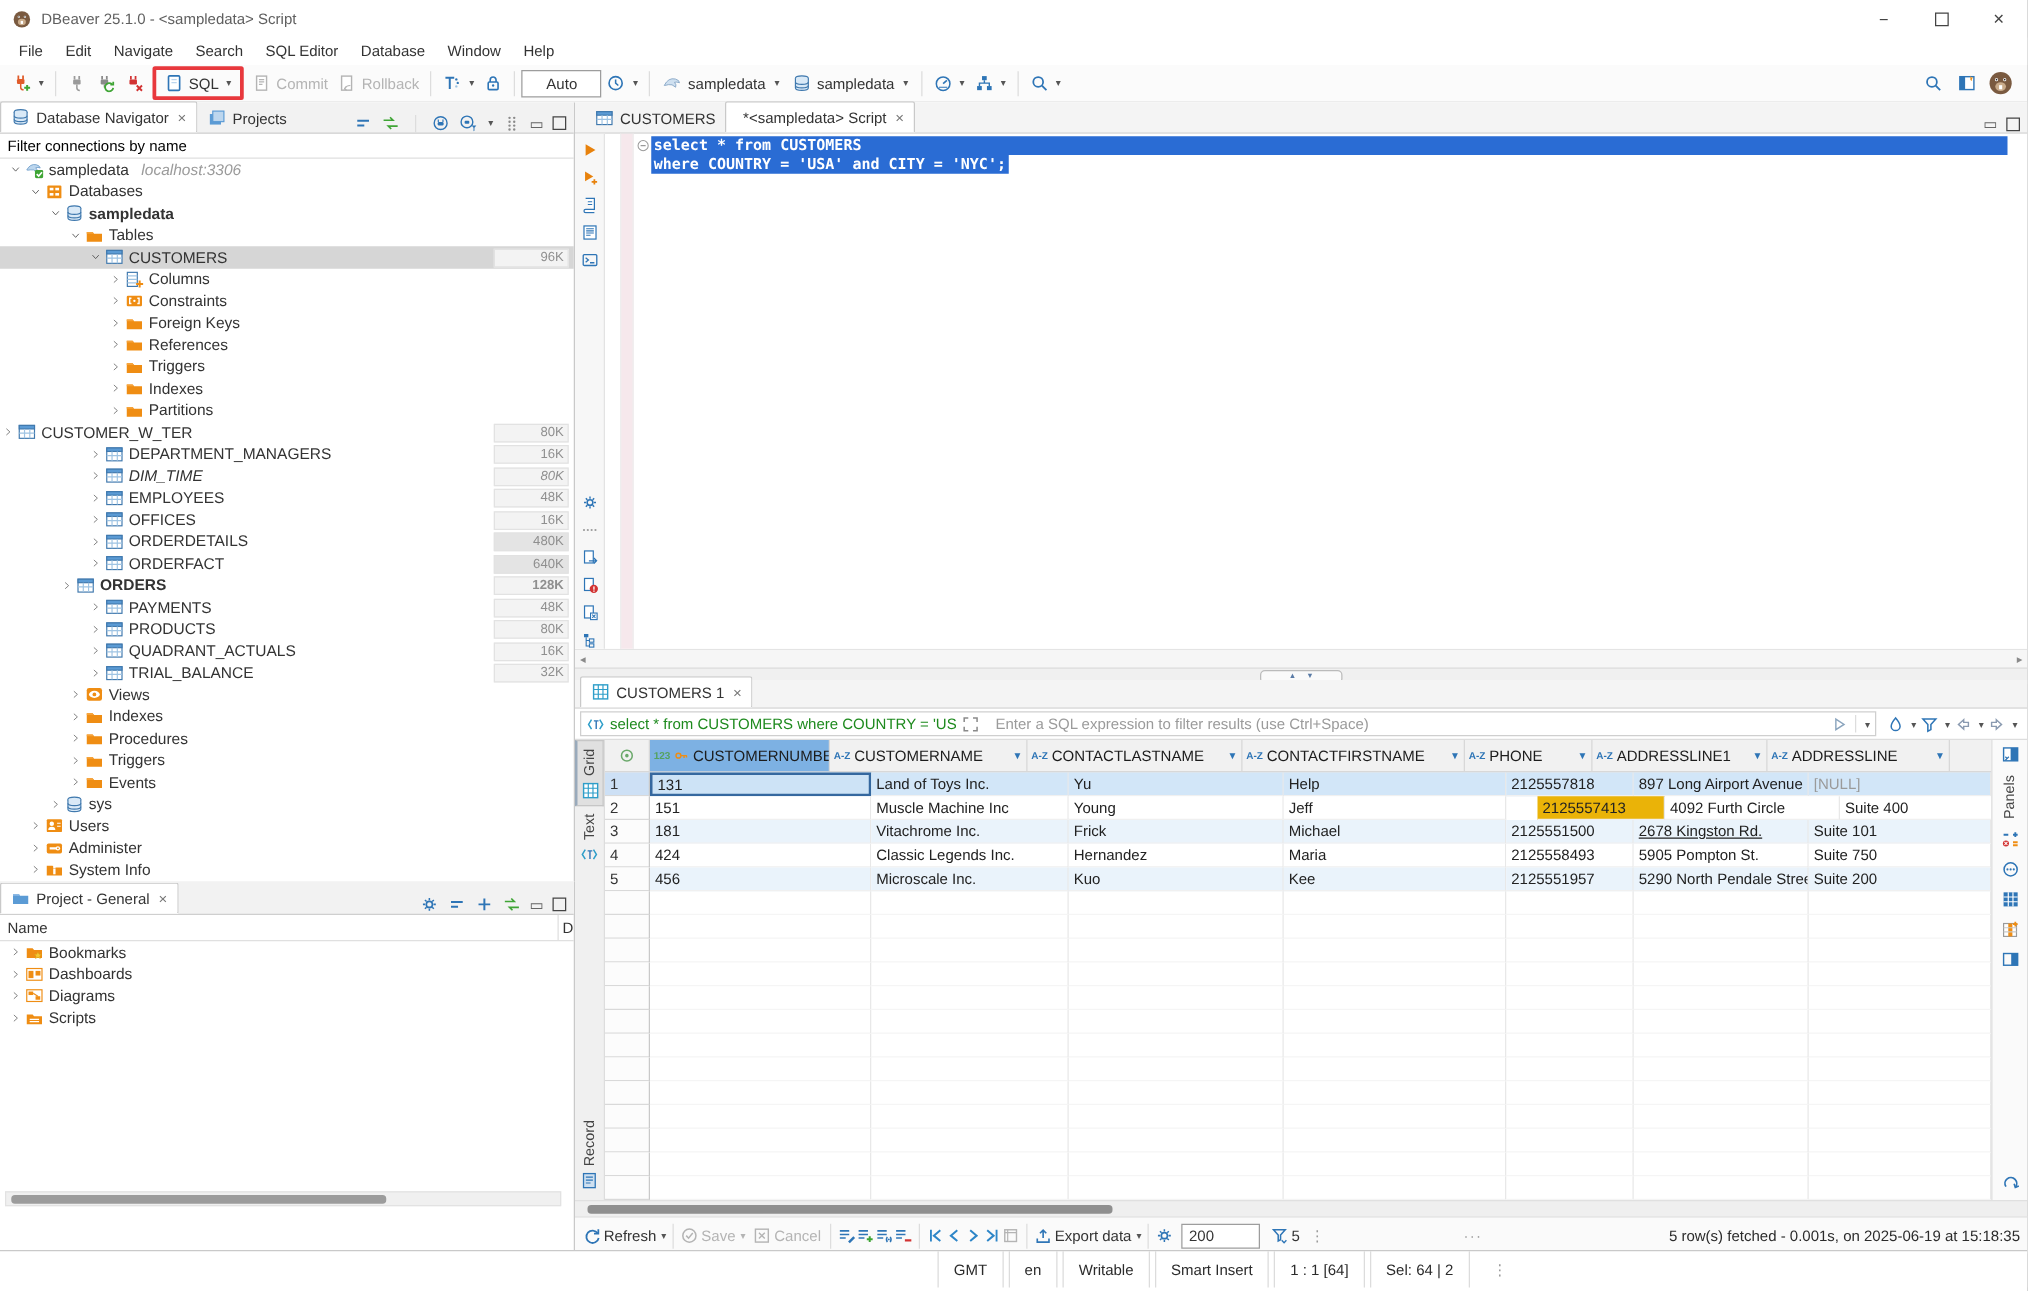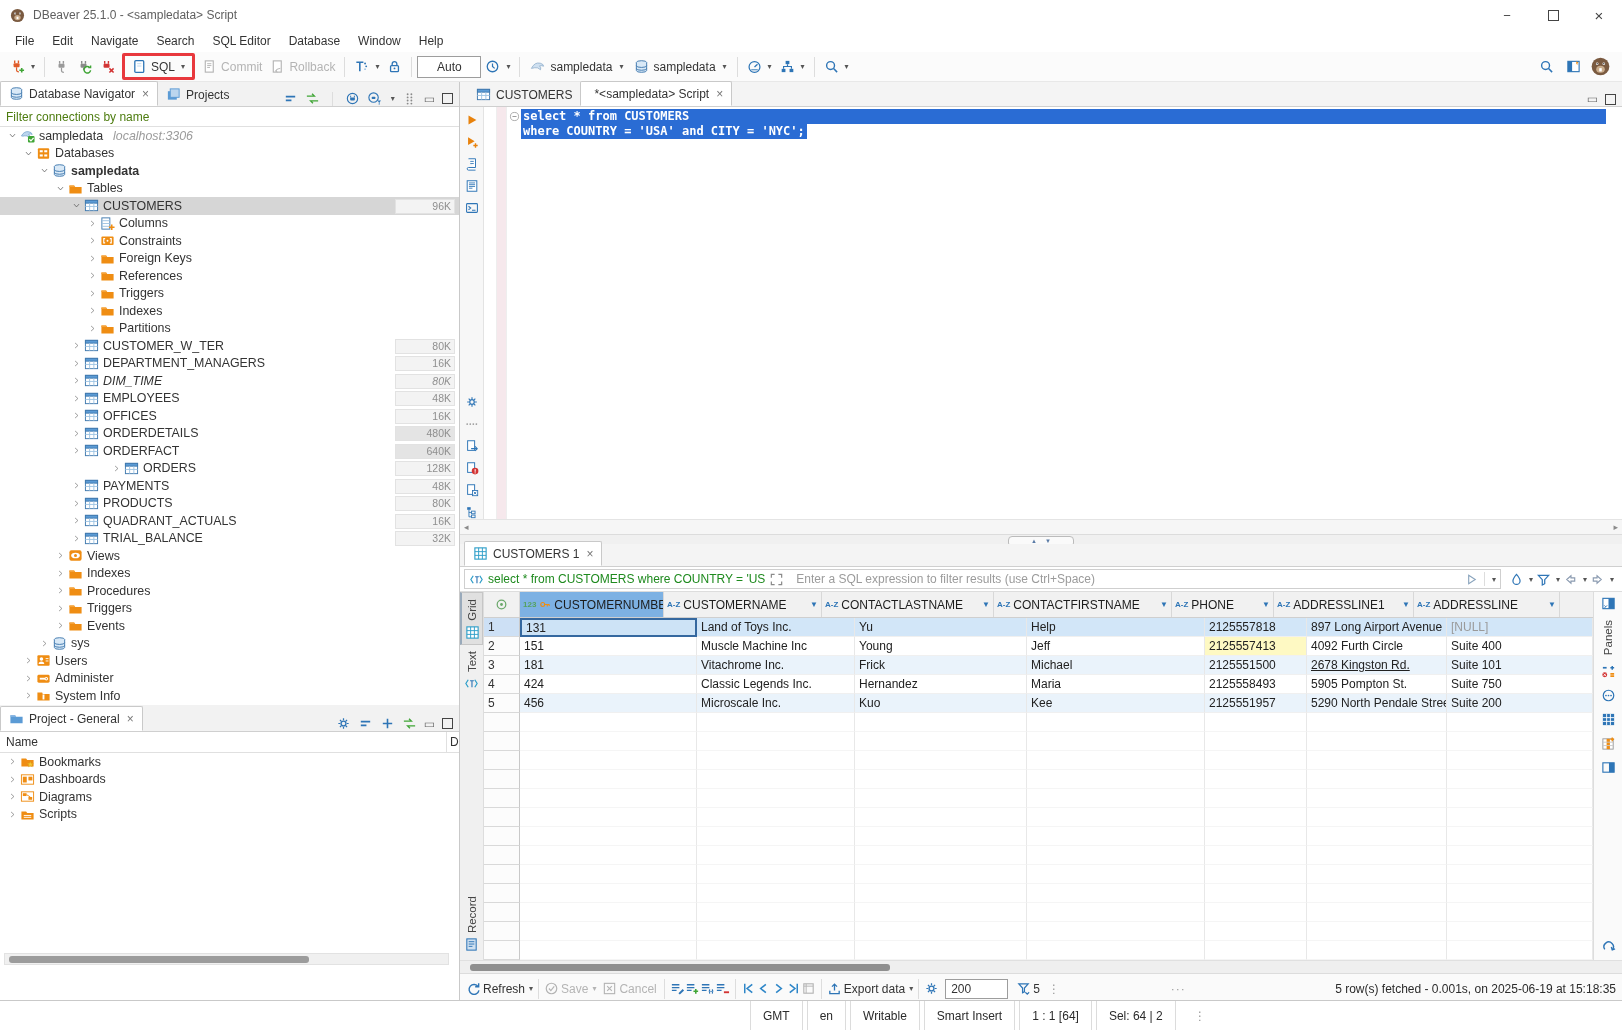--- a/index.html
+++ b/index.html
@@ -25,21 +25,21 @@
   .combo{display:flex;align-items:center;gap:5px;padding:2px 5px;}
   .autobox{width:62px;height:20px;border:1px solid #9d9d9d;background:#fff;display:flex;align-items:center;justify-content:center;}
   .redbox{border:3px solid #e8383d;border-radius:2px;display:flex;align-items:center;padding:1px 3px;margin:0 3px;}
   
   .panel-tabbar{height:24px;background:#f2f2f2;border-bottom:1px solid #cfcfcf;display:flex;align-items:flex-end;}
   .ptab{display:flex;align-items:center;gap:5px;padding:3px 8px;height:17px;color:#333;}
   .ptab.active{background:#fff;border:1px solid #c9c9c9;border-bottom:1px solid #fff;border-radius:2px 2px 0 0;}
   .ptab .x{color:#777;font-size:12px;margin-left:2px;}
   .tab-icons{margin-left:auto;display:flex;align-items:center;gap:7px;padding-right:6px;color:#666;}
   .navpanel{left:0;top:82px;width:460px;height:623px;background:#fff;border-right:1px solid #c9c9c9;box-sizing:border-box;}
-  .filterbox{height:19px;border-bottom:1px solid #e0e0e0;color:#4d7c0f;display:flex;align-items:center;padding-left:6px;}
+  .filterbox{height:19px;border-bottom:1px solid #e0e0e0;color:#000000;display:flex;align-items:center;padding-left:6px;}
   .tree{position:relative;}
   .trow{height:17.5px;display:flex;align-items:center;position:relative;font-size:12.4px;white-space:nowrap;}
   .trow.sel{background:#d6d6d6;}
   .trow .chev{width:12px;display:inline-flex;justify-content:center;flex:none;}
   .trow .chev svg{width:9px;height:9px;}
   .trow .ti{margin:0 4px 0 2px;flex:none;}
   .trow .detail{color:#9b9b9b;font-style:italic;margin-left:10px;}
   .badge{position:absolute;right:4px;top:1.5px;width:52px;height:13px;background:#f3f3f3;border:1px solid #e2e2e2;color:#8f8f8f;font-size:10.5px;text-align:right;padding:0 3px;line-height:13px;}
   .badge.dark{background:#e4e4e4;}
   .projpanel{left:0;top:705px;width:460px;height:295px;background:#fff;border-right:1px solid #c9c9c9;box-sizing:border-box;}
@@ -561,21 +561,21 @@
             </svg>
           </span>
           <span class="ico ti">
             <svg viewBox="0 0 16 16" xmlns="http://www.w3.org/2000/svg">
               <path d="M1.5 4.8 h5 l1.2 1.6 H14.5 V13.2 H1.5z" fill="#ef8d13"></path>
               <path d="M1.5 4.8 h5 l1.2 1.6 H1.5z" fill="#f6a33a"></path>
             </svg>
           </span>
           <span>Partitions</span>
         </div>
-        <div class="trow" style="padding-left: 70px; align-items: center;">
+        <div class="trow" style=" align-items: center;">
           <span class="chev">
             <svg viewBox="0 0 16 16" xmlns="http://www.w3.org/2000/svg">
               <path d="M5.5 3.5 L10.5 8 L5.5 12.5" stroke="#777" stroke-width="1.3" fill="none"></path>
             </svg>
           </span>
           <span class="ico ti">
             <svg viewBox="0 0 16 16" xmlns="http://www.w3.org/2000/svg">
               <rect x="1.5" y="2.5" width="13" height="11" fill="#fff" stroke="#4079ae"></rect>
               <rect x="1.5" y="2.5" width="13" height="3" fill="#5b9bd5" stroke="#4079ae"></rect>
               <path d="M1.5 9 h13 M6 5.5 v8 M10.5 5.5 v8" stroke="#9fc4e3" fill="none"></path>
@@ -673,21 +673,21 @@
           <span class="ico ti">
             <svg viewBox="0 0 16 16" xmlns="http://www.w3.org/2000/svg">
               <rect x="1.5" y="2.5" width="13" height="11" fill="#fff" stroke="#4079ae"></rect>
               <rect x="1.5" y="2.5" width="13" height="3" fill="#5b9bd5" stroke="#4079ae"></rect>
               <path d="M1.5 9 h13 M6 5.5 v8 M10.5 5.5 v8" stroke="#9fc4e3" fill="none"></path>
             </svg>
           </span>
           <span>ORDERFACT</span>
           <span class="badge dark">640K</span>
         </div>
-        <div class="trow" style="padding-left: 110px;">
+        <div class="trow" style="padding-left: 47px; font-weight: bold;">
           <span class="chev">
             <svg viewBox="0 0 16 16" xmlns="http://www.w3.org/2000/svg">
               <path d="M5.5 3.5 L10.5 8 L5.5 12.5" stroke="#777" stroke-width="1.3" fill="none"></path>
             </svg>
           </span>
           <span class="ico ti">
             <svg viewBox="0 0 16 16" xmlns="http://www.w3.org/2000/svg">
               <rect x="1.5" y="2.5" width="13" height="11" fill="#fff" stroke="#4079ae"></rect>
               <rect x="1.5" y="2.5" width="13" height="3" fill="#5b9bd5" stroke="#4079ae"></rect>
               <path d="M1.5 9 h13 M6 5.5 v8 M10.5 5.5 v8" stroke="#9fc4e3" fill="none"></path>
@@ -1288,21 +1288,21 @@
               <div class="gc" style="width: 102px; flex: 0 0 auto; background: rgb(210, 230, 248);">2125557818</div>
               <div class="gc" style="width: 140px; flex: 0 0 auto; background: rgb(210, 230, 248);">897 Long Airport Avenue</div>
               <div class="gc nullv" style="width: 146px; flex: 0 0 auto; background: rgb(210, 230, 248);">[NULL]</div>
             </div>
             <div class="grow">
               <div class="gc rownum" style="width: 36px; flex: 0 0 auto;">2</div>
               <div class="gc" style="width: 177px; flex: 0 0 auto; background: rgb(255, 255, 255);">151</div>
               <div class="gc" style="width: 158px; flex: 0 0 auto; background: rgb(255, 255, 255);">Muscle Machine Inc</div>
               <div class="gc" style="width: 172px; flex: 0 0 auto; background: rgb(255, 255, 255);">Young</div>
               <div class="gc" style="width: 178px; flex: 0 0 auto; background: rgb(255, 255, 255);">Jeff</div>
-              <div class="gc" style="width: 102px; flex: 0 0 auto; background: #fef9c3;">2125557413</div>
+              <div class="gc" style="width: 102px; flex: 0 0 auto; background: #eab308; margin-left: 25px;">2125557413</div>
               <div class="gc" style="width: 140px; flex: 0 0 auto; background: rgb(255, 255, 255);">4092 Furth Circle</div>
               <div class="gc" style="width: 146px; flex: 0 0 auto; background: rgb(255, 255, 255);">Suite 400</div>
             </div>
             <div class="grow">
               <div class="gc rownum" style="width: 36px; flex: 0 0 auto;">3</div>
               <div class="gc" style="width: 177px; flex: 0 0 auto; background: rgb(234, 243, 251);">181</div>
               <div class="gc" style="width: 158px; flex: 0 0 auto; background: rgb(234, 243, 251);">Vitachrome Inc.</div>
               <div class="gc" style="width: 172px; flex: 0 0 auto; background: rgb(234, 243, 251);">Frick</div>
               <div class="gc" style="width: 178px; flex: 0 0 auto; background: rgb(234, 243, 251);">Michael</div>
               <div class="gc" style="width: 102px; flex: 0 0 auto; background: rgb(234, 243, 251);">2125551500</div>

